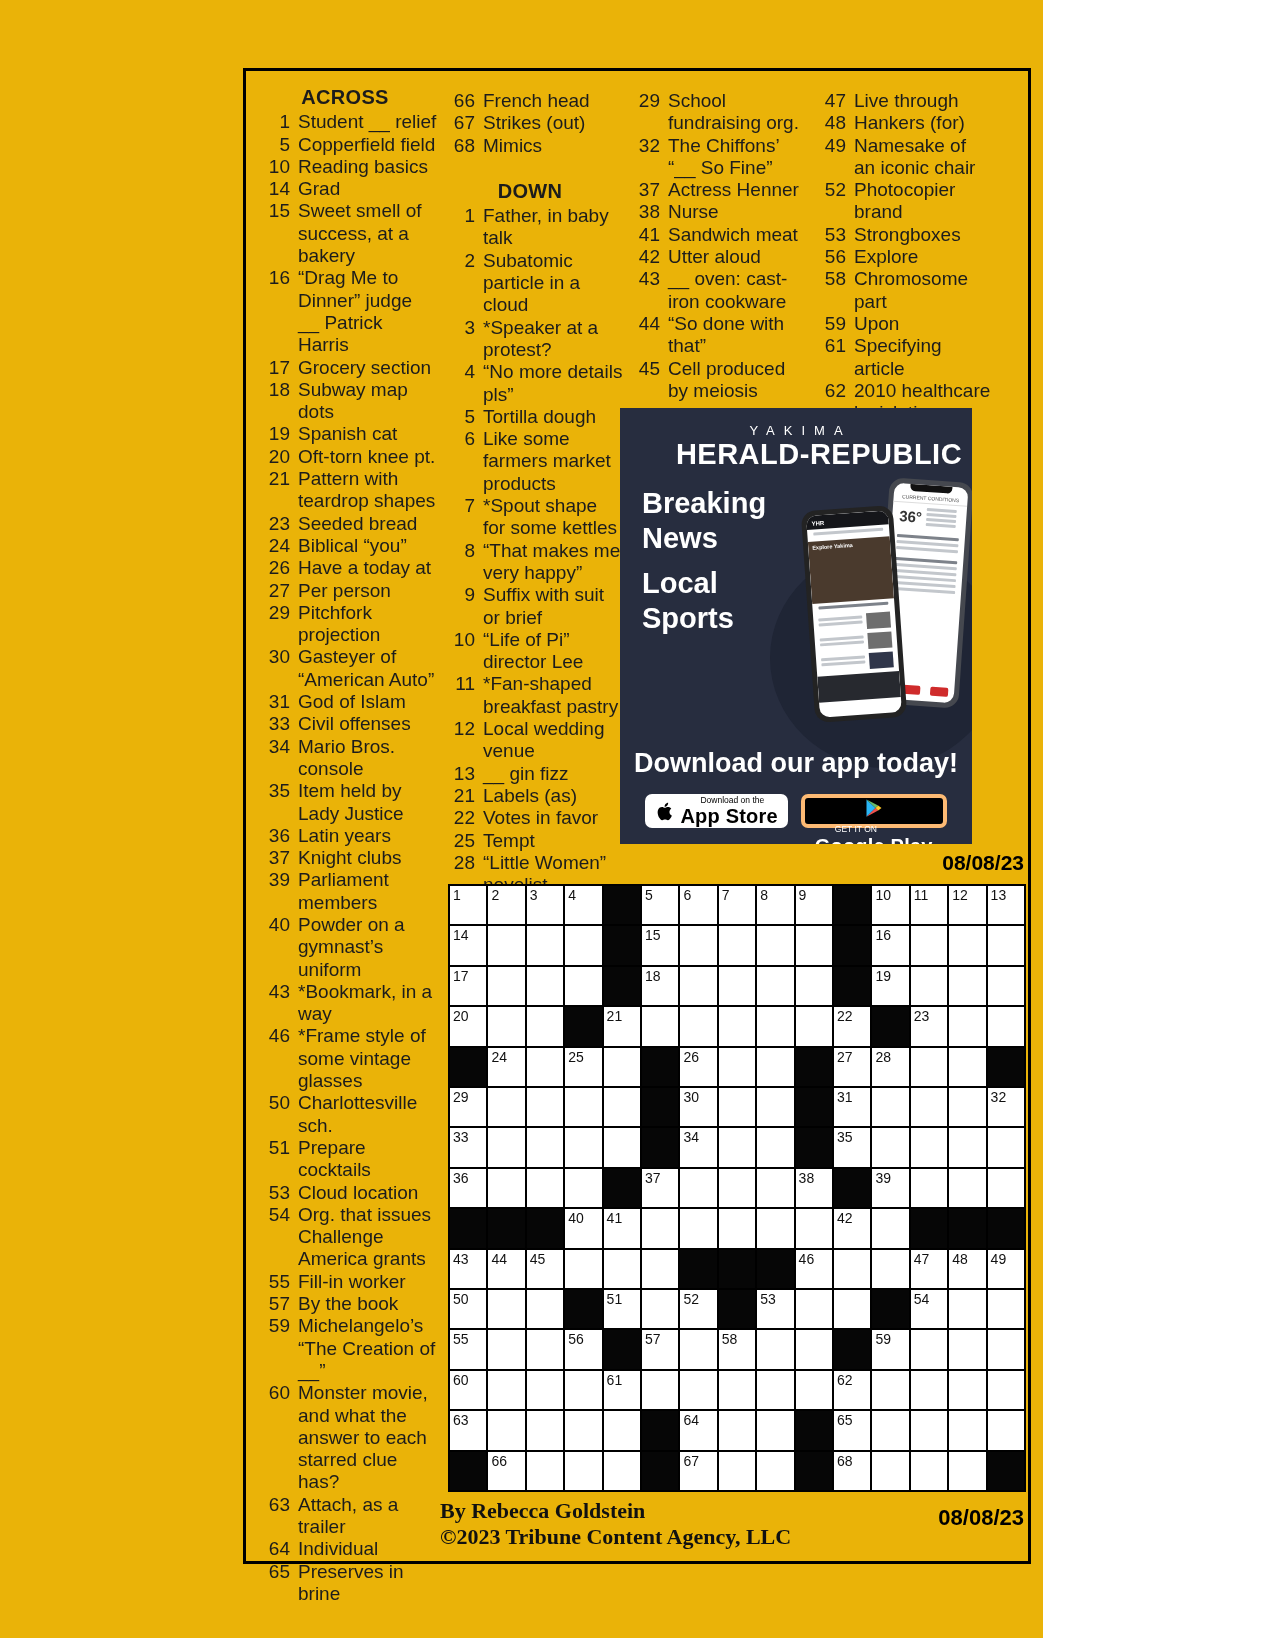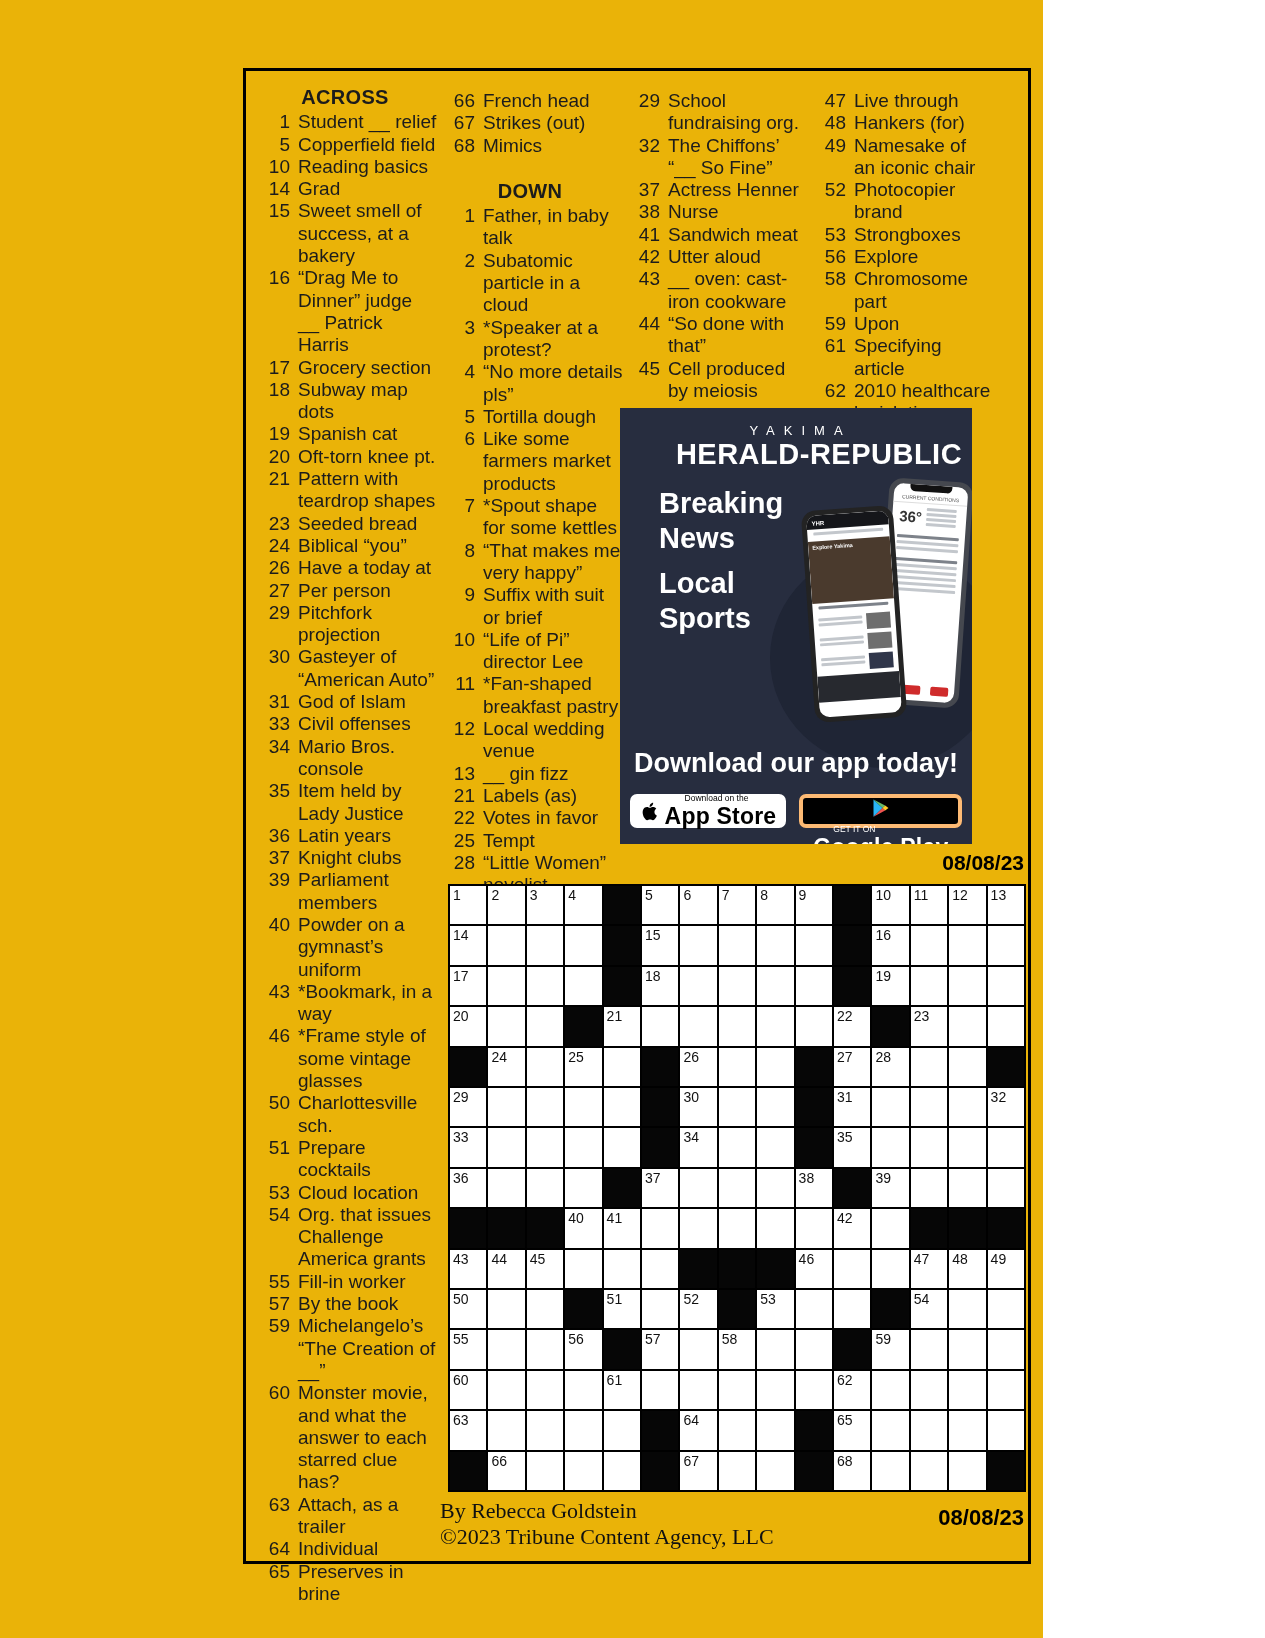--- a/index.html
+++ b/index.html
@@ -16,31 +16,31 @@
   .hdr{font-weight:bold;font-size:20px;text-align:center;letter-spacing:.3px;margin-bottom:3px;}
   .hdr.down{margin-top:23px;}
   .clue{position:relative;padding-left:46px;}
   .clue .n{position:absolute;left:0;top:0;width:38px;text-align:right;}
   
   .ad{position:absolute;left:620px;top:408px;width:352px;height:436px;background:#272d3f;overflow:hidden;}
   .ad .yakima{position:absolute;top:15px;left:0;width:100%;text-align:center;color:#fff;
               font-size:13px;letter-spacing:9px;text-indent:9px;}
   .ad .masthead{position:absolute;top:30px;left:0;width:100%;text-align:center;color:#fff;
               font-size:29px;font-weight:bold;letter-spacing:.5px;padding-left:23px;}
-  .ad .features{position:absolute;left:22px;top:78px;width:150px;margin-left:17px;}
+  .ad .features{position:absolute;left:22px;top:78px;width:150px;}
   .ad .feature{color:#fff;font-weight:bold;font-size:29px;line-height:35px;margin-bottom:10px;}
   .ad .cta{position:absolute;top:340px;left:0;width:100%;text-align:center;color:#fff;
            font-weight:bold;font-size:27px;}
   .badges{position:absolute;top:386px;left:0;width:100%;display:flex;justify-content:center;gap:13px;}
   .badge{height:34px;border-radius:7px;display:flex;align-items:center;padding:0 10px;gap:7px;box-sizing:border-box;}
   .badge.apple{background:#fff;color:#000;}
   .badge.google{background:#000;color:#fff;border:4px solid #fdba74;flex-direction:column;}
   .badge .txt{display:flex;flex-direction:column;line-height:1;}
   .badge .small{font-size:8.5px;margin-bottom:2px;padding-left:20px;}
-  .badge .big{font-size:23px;font-weight:bold;letter-spacing:.2px;}
+  .badge .big{font-size:20px;font-weight:bold;letter-spacing:.2px;}
   
   .shadow-ellipse{position:absolute;left:150px;top:140px;width:230px;height:220px;border-radius:50%;background:#1f2535;}
   .phone{position:absolute;border-radius:14px;box-sizing:border-box;}
   .phone .screen{position:absolute;inset:5px;background:#fff;border-radius:10px;overflow:hidden;}
   .phone .notch{position:absolute;top:0;left:22%;width:56%;height:7px;background:#111;border-radius:0 0 5px 5px;}
   .phone-back{left:262px;top:72px;width:84px;height:226px;background:#45484f;transform:rotate(4deg);z-index:1;}
   .phone-front{left:188px;top:100px;width:92px;height:212px;background:#232323;transform:rotate(-4deg);z-index:2;}
   .bar{background:#c3c7cc;height:3px;border-radius:1px;margin:3px 6px;}
   .bar.dark{background:#7d828a;}
   .w-head{margin-top:10px;text-align:center;font-size:5px;color:#555;border-bottom:1px solid #ddd;padding-bottom:2px;}
@@ -57,21 +57,21 @@
   .p-row{display:flex;gap:4px;padding:4px 5px 0;}
   .p-row .lines{flex:1;}
   .p-row .thumb{width:24px;height:16px;background:#6e6e6e;}
   .p-row .thumb.dark{background:#30364a;}
   .p-bottom{margin-top:4px;height:26px;background:#27292f;}
   
   .date{position:absolute;font-weight:bold;font-size:21px;width:200px;text-align:right;color:#000;}
   #date-top{left:824px;top:851px;}
   #date-bottom{left:824px;top:1505px;font-size:22px;}
   .byline{position:absolute;left:440px;top:1498px;font-family:"Liberation Serif",serif;
-          font-weight:normal;font-size:22px;line-height:26px;color:#111;}
+          font-weight:bold;font-size:22px;line-height:26px;color:#111;}
   
   #grid{position:absolute;left:448px;top:884px;width:578px;height:608px;background:#000;
         display:grid;grid-template-columns:repeat(15,1fr);grid-template-rows:repeat(15,1fr);
         gap:2px;padding:2px;box-sizing:border-box;}
   .cell{background:#fff;position:relative;}
   .cell.blk{background:#060606;}
   .cell .cn{position:absolute;top:1px;left:3px;font-size:14px;color:#111;}
   svg{display:block;}
 </style>
 </head>

